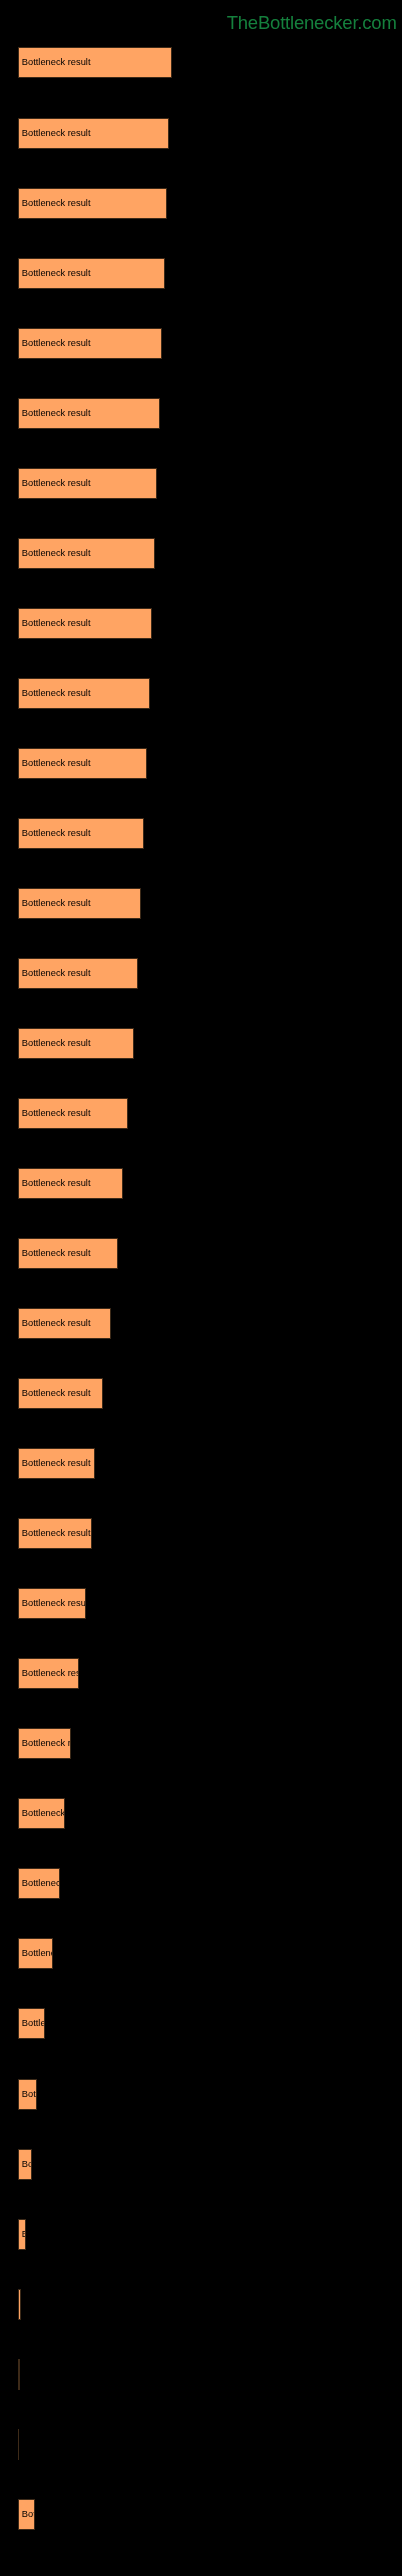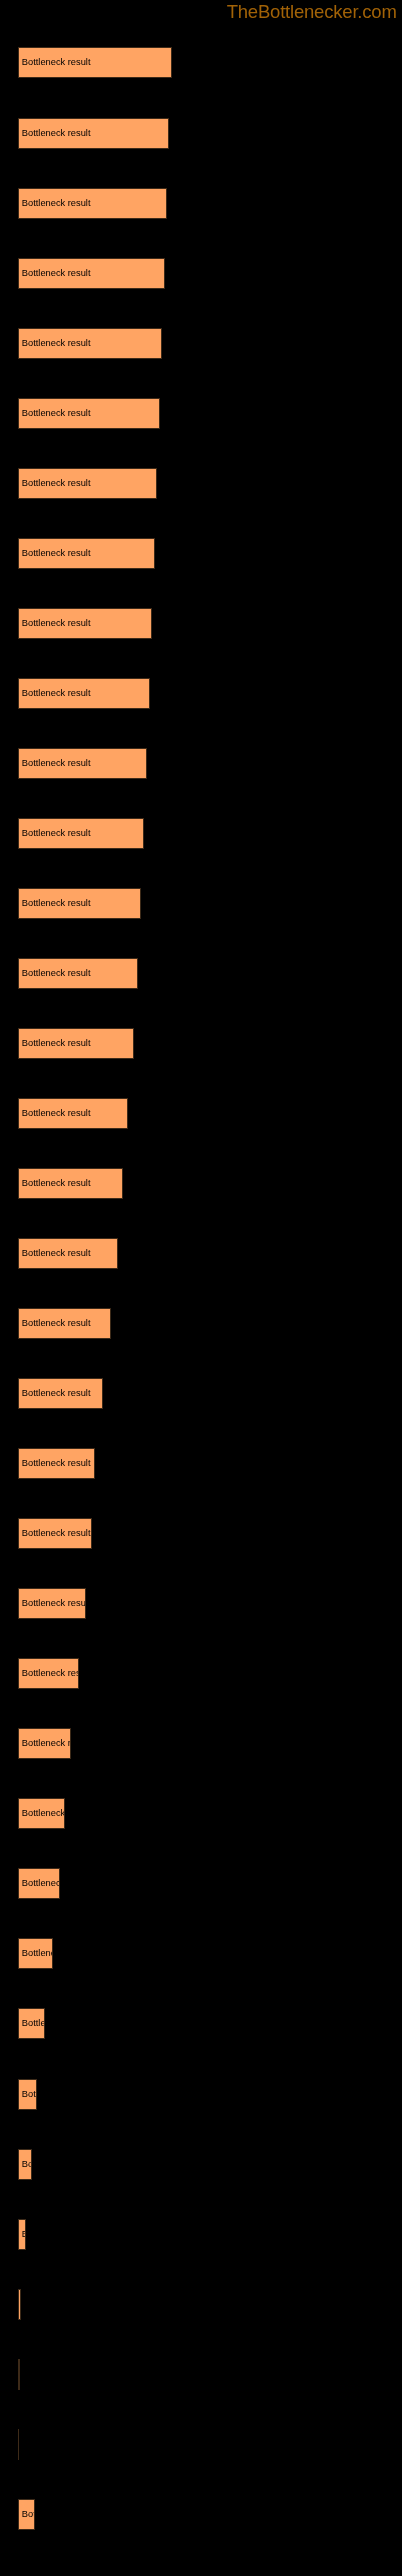--- a/index.html
+++ b/index.html
@@ -4,23 +4,23 @@
 <style>
   html,body{margin:0;padding:0;background:#000;}
   body{
     width:403px;height:2576px;position:relative;overflow:hidden;
     font-family:"Liberation Sans","DejaVu Sans",sans-serif;
     background:#000;
   }
   #watermark{
     position:absolute;
     right:6.4px;
-    top:1px;
+    top:12px;
     font-size:18.5px;
-    color:#a16207;
+    color:#15803d;
     letter-spacing:-0.2px;
     white-space:nowrap;
     font-family:"Liberation Sans","DejaVu Sans",sans-serif;
   }
   #plot{position:absolute;left:16px;top:0;width:403px;height:2556px;padding-left:28px;}
   .bar-row{position:absolute;left:0;width:403px;}
   .bar{
     position:absolute;
     left:1.6px;
     top:0;

